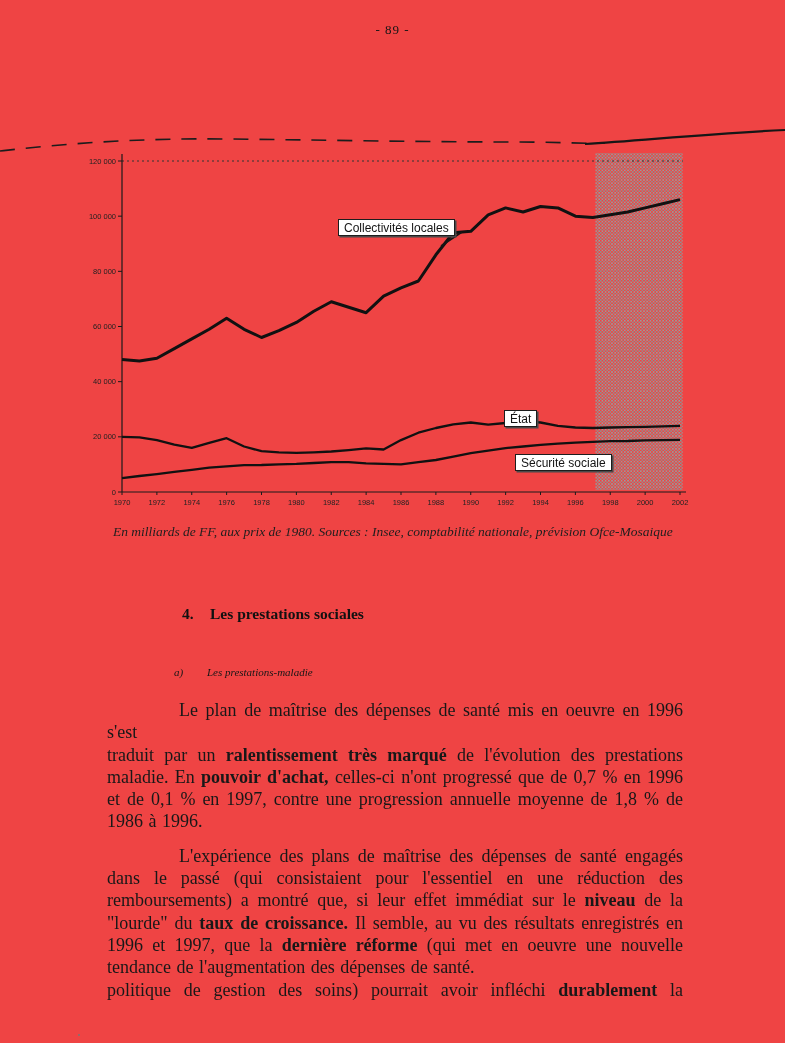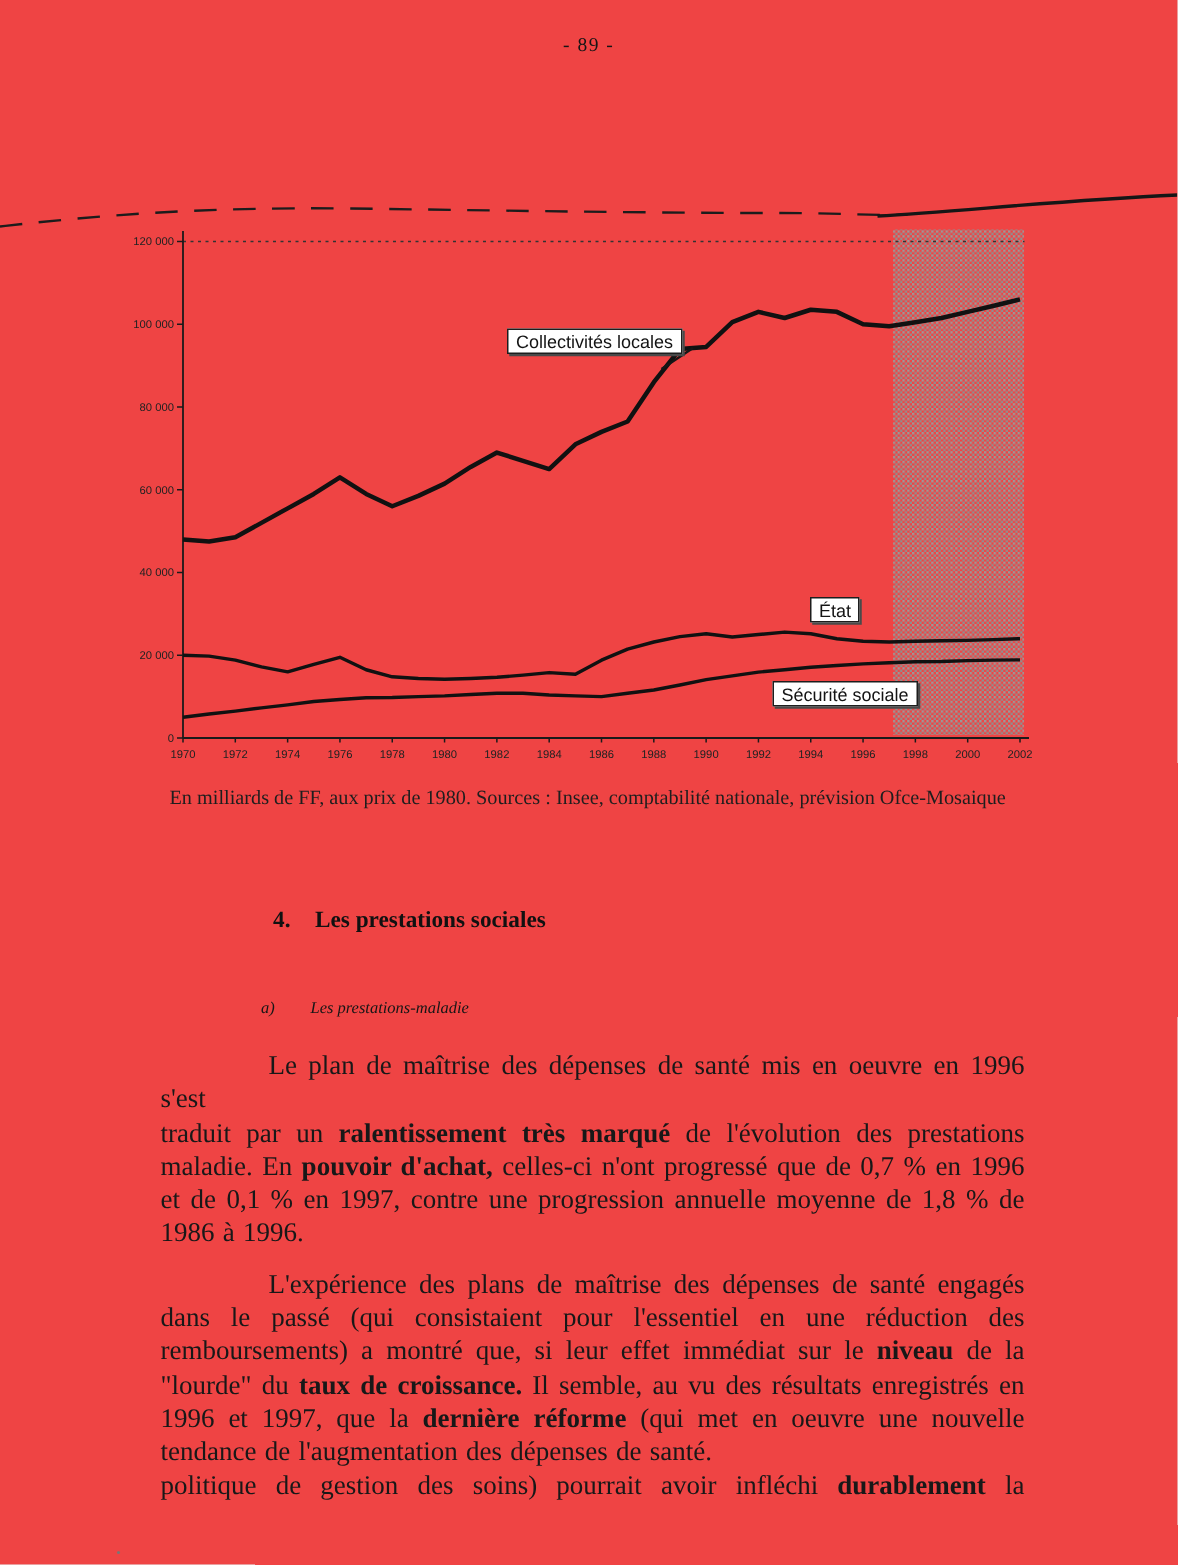--- a/index.html
+++ b/index.html
@@ -22,21 +22,21 @@
     background:#fff;
     border:1px solid #1d1d1d;
     box-shadow:1.5px 1.5px 0 #4a4a4a;
     font-family:"Liberation Sans","DejaVu Sans",sans-serif;
     font-size:12px;line-height:12px;
     padding:2px 5px 1px 5px;
     color:#141414;white-space:nowrap;
   }
   .chart-caption{
     position:absolute;left:113px;top:524px;width:600px;z-index:2;
-    font-size:13.5px;color:#1e1e1e;
+    font-style:italic;font-size:13.5px;color:#1e1e1e;
   }
   .section-heading{
     position:absolute;left:182px;top:605px;z-index:2;
     font-weight:bold;font-size:15.5px;color:#111;font-family:Liberation Serif, serif;
   }
   .section-heading .num{display:inline-block;width:28px;}
   .subsection-heading{
     position:absolute;left:174px;top:666px;z-index:2;
     font-style:italic;font-size:11px;color:#161616;
   }
@@ -137,21 +137,21 @@
       </g>
     <g id="chart-series">
         <polyline points="122.0,359.6 139.4,361.0 156.9,358.2 174.3,348.6 191.8,338.9 209.2,329.3 226.6,318.2 244.1,329.3 261.5,337.5 278.9,330.6 296.4,322.4 313.8,311.3 331.3,301.7 348.7,307.2 366.1,312.7 383.6,296.2 401.0,287.9 418.4,281.0 435.9,254.8 453.3,232.7 470.8,231.3 488.2,214.8 505.6,207.9 523.1,212.0 540.5,206.5 557.9,207.9 575.4,216.2 592.8,217.5 610.3,214.8 627.7,212.0 645.1,207.9 662.6,203.8 680.0,199.6" fill="none" stroke="#111111" stroke-width="3" stroke-linejoin="round"></polyline>
         <polyline points="122.0,436.8 139.4,437.4 156.9,440.1 174.3,444.6 191.8,447.9 209.2,442.9 226.6,438.2 244.1,446.5 261.5,451.2 278.9,452.3 296.4,452.8 313.8,452.3 331.3,451.5 348.7,450.1 366.1,448.4 383.6,449.5 401.0,440.1 418.4,432.7 435.9,428.0 453.3,424.4 470.8,422.5 488.2,424.7 505.6,423.0 523.1,421.4 540.5,422.5 557.9,425.8 575.4,427.5 592.8,428.0 610.3,427.5 627.7,427.2 645.1,426.9 662.6,426.4 680.0,425.8" fill="none" stroke="#111111" stroke-width="2.3" stroke-linejoin="round"></polyline>
         <polyline points="122.0,478.2 139.4,476.0 156.9,474.1 174.3,471.9 191.8,469.9 209.2,467.7 226.6,466.3 244.1,465.2 261.5,465.0 278.9,464.4 296.4,463.9 313.8,463.0 331.3,462.2 348.7,462.2 366.1,463.3 383.6,463.9 401.0,464.4 418.4,462.2 435.9,460.0 453.3,456.7 470.8,453.1 488.2,450.6 505.6,448.1 523.1,446.5 540.5,444.8 557.9,443.7 575.4,442.6 592.8,441.8 610.3,441.2 627.7,441.0 645.1,440.4 662.6,440.1 680.0,439.9" fill="none" stroke="#111111" stroke-width="2.3" stroke-linejoin="round"></polyline>
       </g>
     <line x1="441" y1="246" x2="462" y2="232" stroke="#161616" stroke-width="1.6"></line>
   </svg>
 
   <div class="series-label" style="left:338px;top:219px;">Collectivités locales</div>
-  <div class="series-label" style="left:504px;top:398px;margin-left:36px;">État</div>
+  <div class="series-label" style="left:504px;top:410px;">État</div>
   <div class="series-label" style="left:515px;top:454px;">Sécurité sociale</div>
 
   <div class="chart-caption">En milliards de FF, aux prix de 1980. Sources : Insee, comptabilité nationale, prévision Ofce-Mosaique</div>
 
   <div class="section-heading">
     <span class="num">4.</span><span>Les prestations sociales</span>
   </div>
 
   <div class="subsection-heading">
     <span class="num">a)</span><span>Les prestations-maladie</span>

